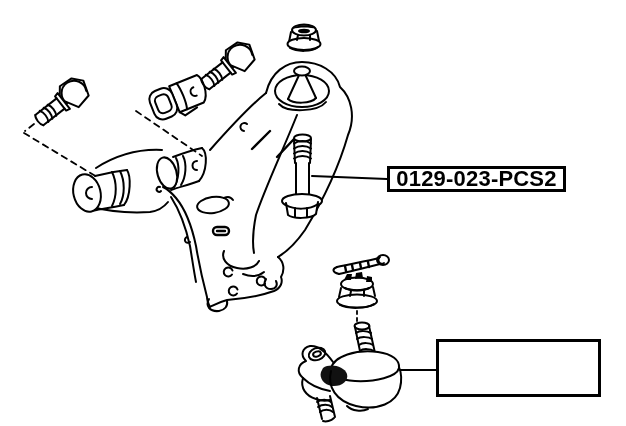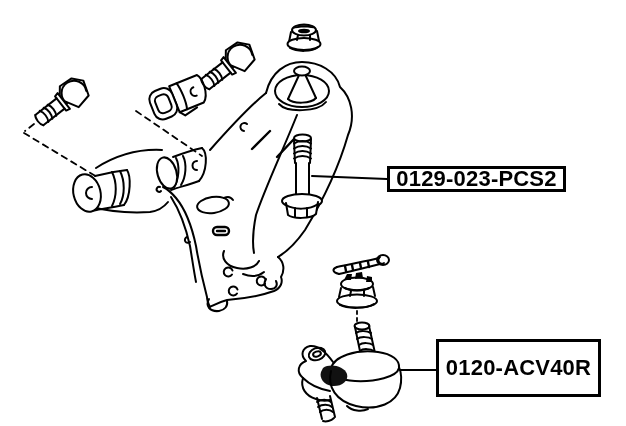--- a/index.html
+++ b/index.html
@@ -210,16 +210,15 @@
       <path d="M317,402 C321,399 328,399 331,402 M318,407 C322,404 329,404 332,407 M320,412 C323,409 330,409 333,412"></path>
       <path d="M323,421 C326,422 331,421 334,418"></path>
     </g>
   </svg>
 
   <div class="part-label" id="label-camber-bolt">
     <span>0129-023-PCS2</span>
   </div>
 
   <div class="part-label" id="label-ball-joint">
-    <span>0120-ACV40R</span>
   </div>
 
 </div>
 
 </body></html>

